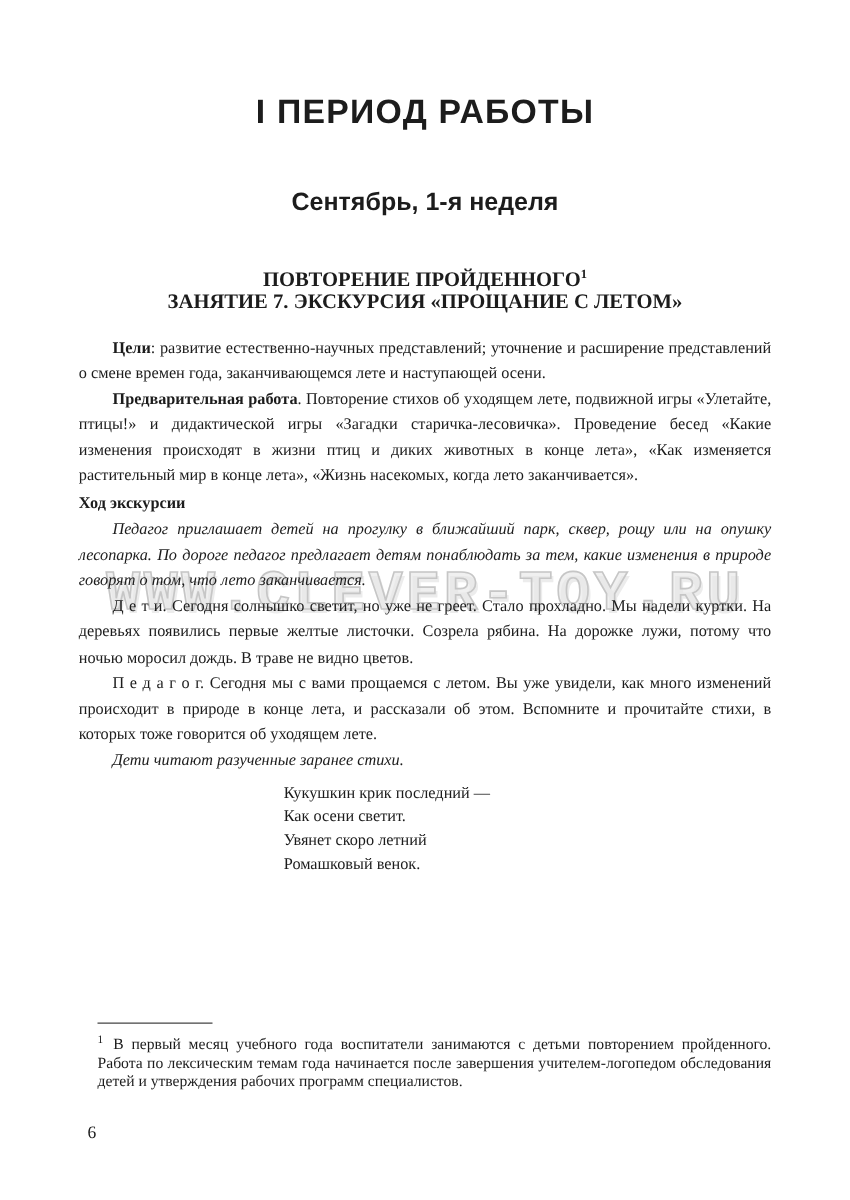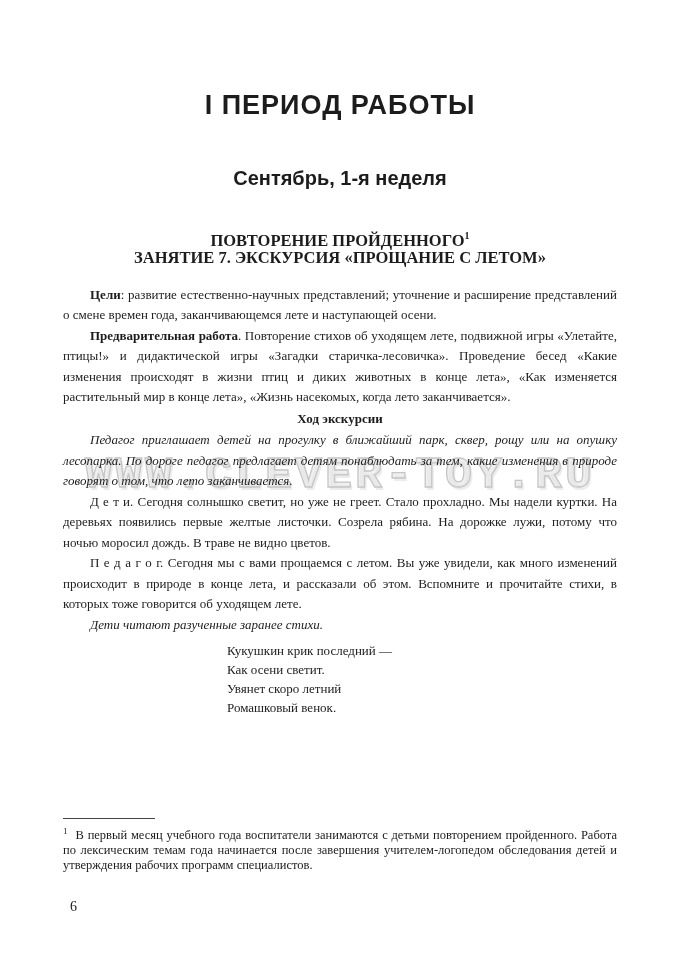--- a/index.html
+++ b/index.html
@@ -29,21 +29,21 @@
     -webkit-text-stroke: 1.3px #c6c6c6;
     text-shadow: 2px 3px 0 rgba(185,185,185,0.28);
     user-select: none;
   }
   .content {
     position: relative;
     z-index: 1;
     padding: 74px 63px 0 63px;
   }
   .period-title {
-    margin: 16px;
+    margin: 0;
     font-family: "Liberation Sans", sans-serif;
     font-weight: bold;
     font-size: 27px;
     line-height: 30px;
     letter-spacing: 1px;
     text-align: center;
   }
   .week-title {
     margin: 46px 0 0 0;
     font-family: "Liberation Sans", sans-serif;
@@ -63,32 +63,31 @@
   .body {
     margin-top: 18px;
     font-size: 13px;
     line-height: 20.5px;
     text-align: justify;
   }
   .body p { margin: 0; text-indent: 27px; }
   .body p.it { font-style: italic; }
   .course-head {
     font-weight: bold;
-    text-align: center;
     text-indent: 0 !important;
     margin: 1px 0 !important;
   }
   .poem {
     margin: 6px 0 0 164px;
     line-height: 19px;
     text-align: left;
   }
   .footnote {
     position: absolute;
-    left: 63px; right: 63px;
+    left: 78px; right: 63px;
     top: 818px;
     z-index: 1;
     font-size: 12.5px;
     line-height: 15px;
     text-align: justify;
   }
   .fn-rule {
     width: 92px; height: 0;
     border-top: 1px solid #444;
     margin-bottom: 5px;

